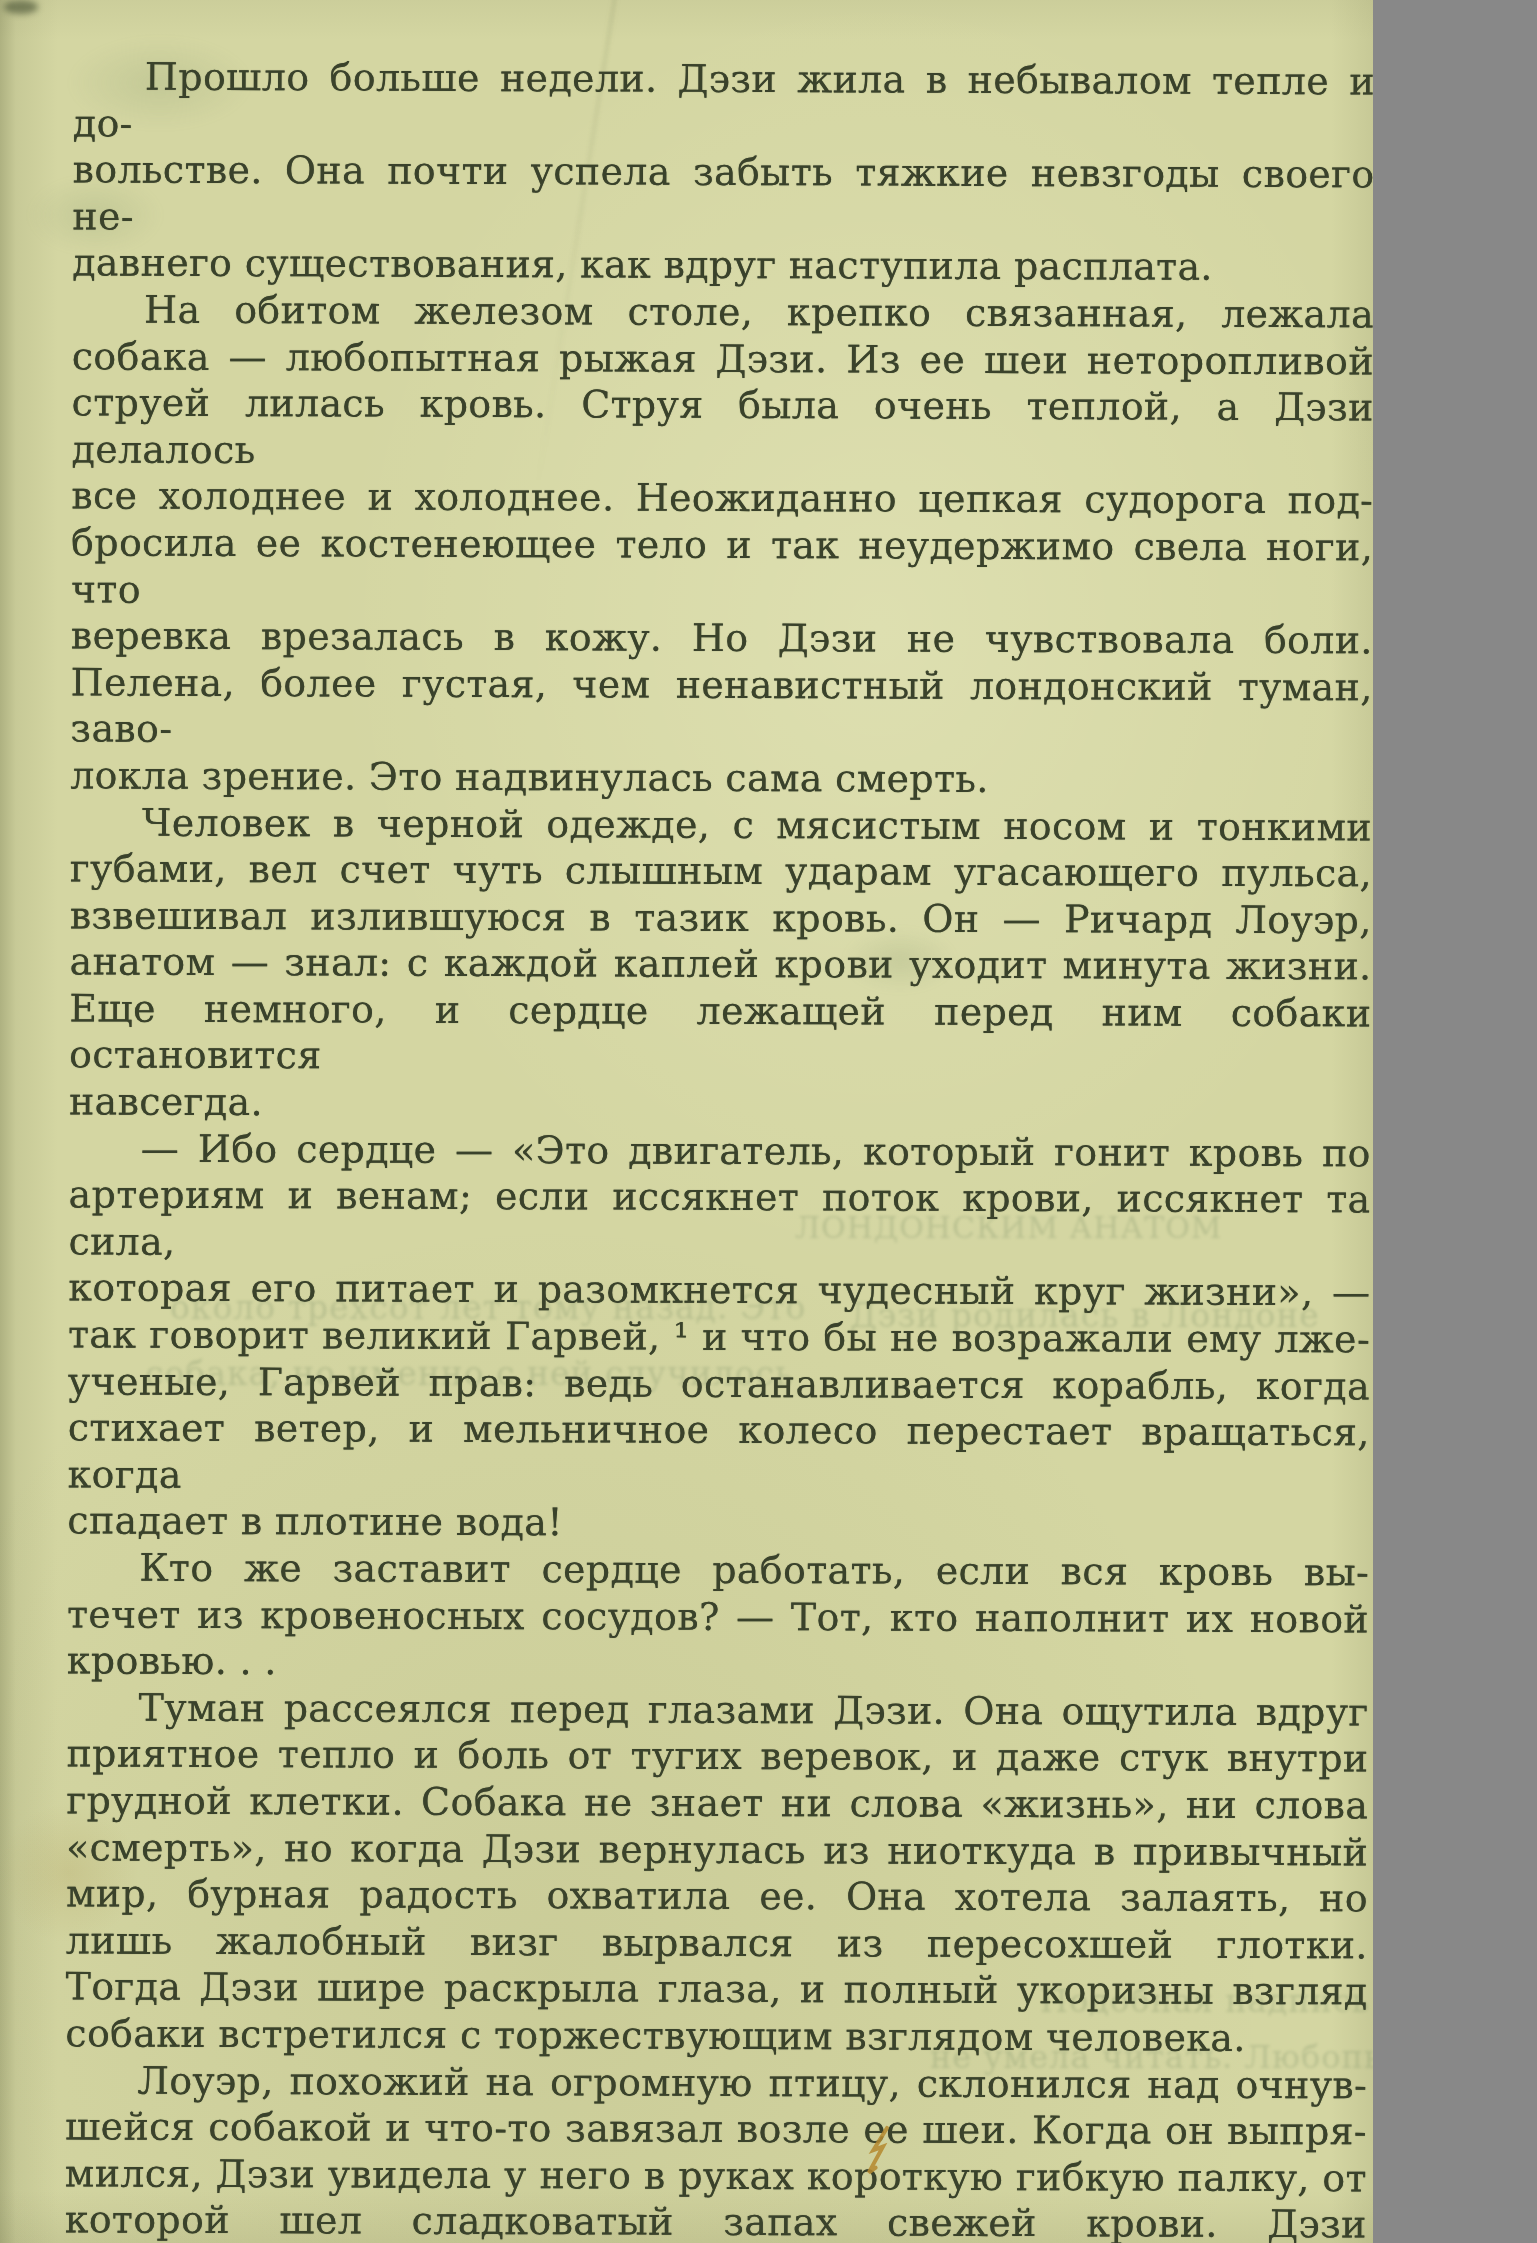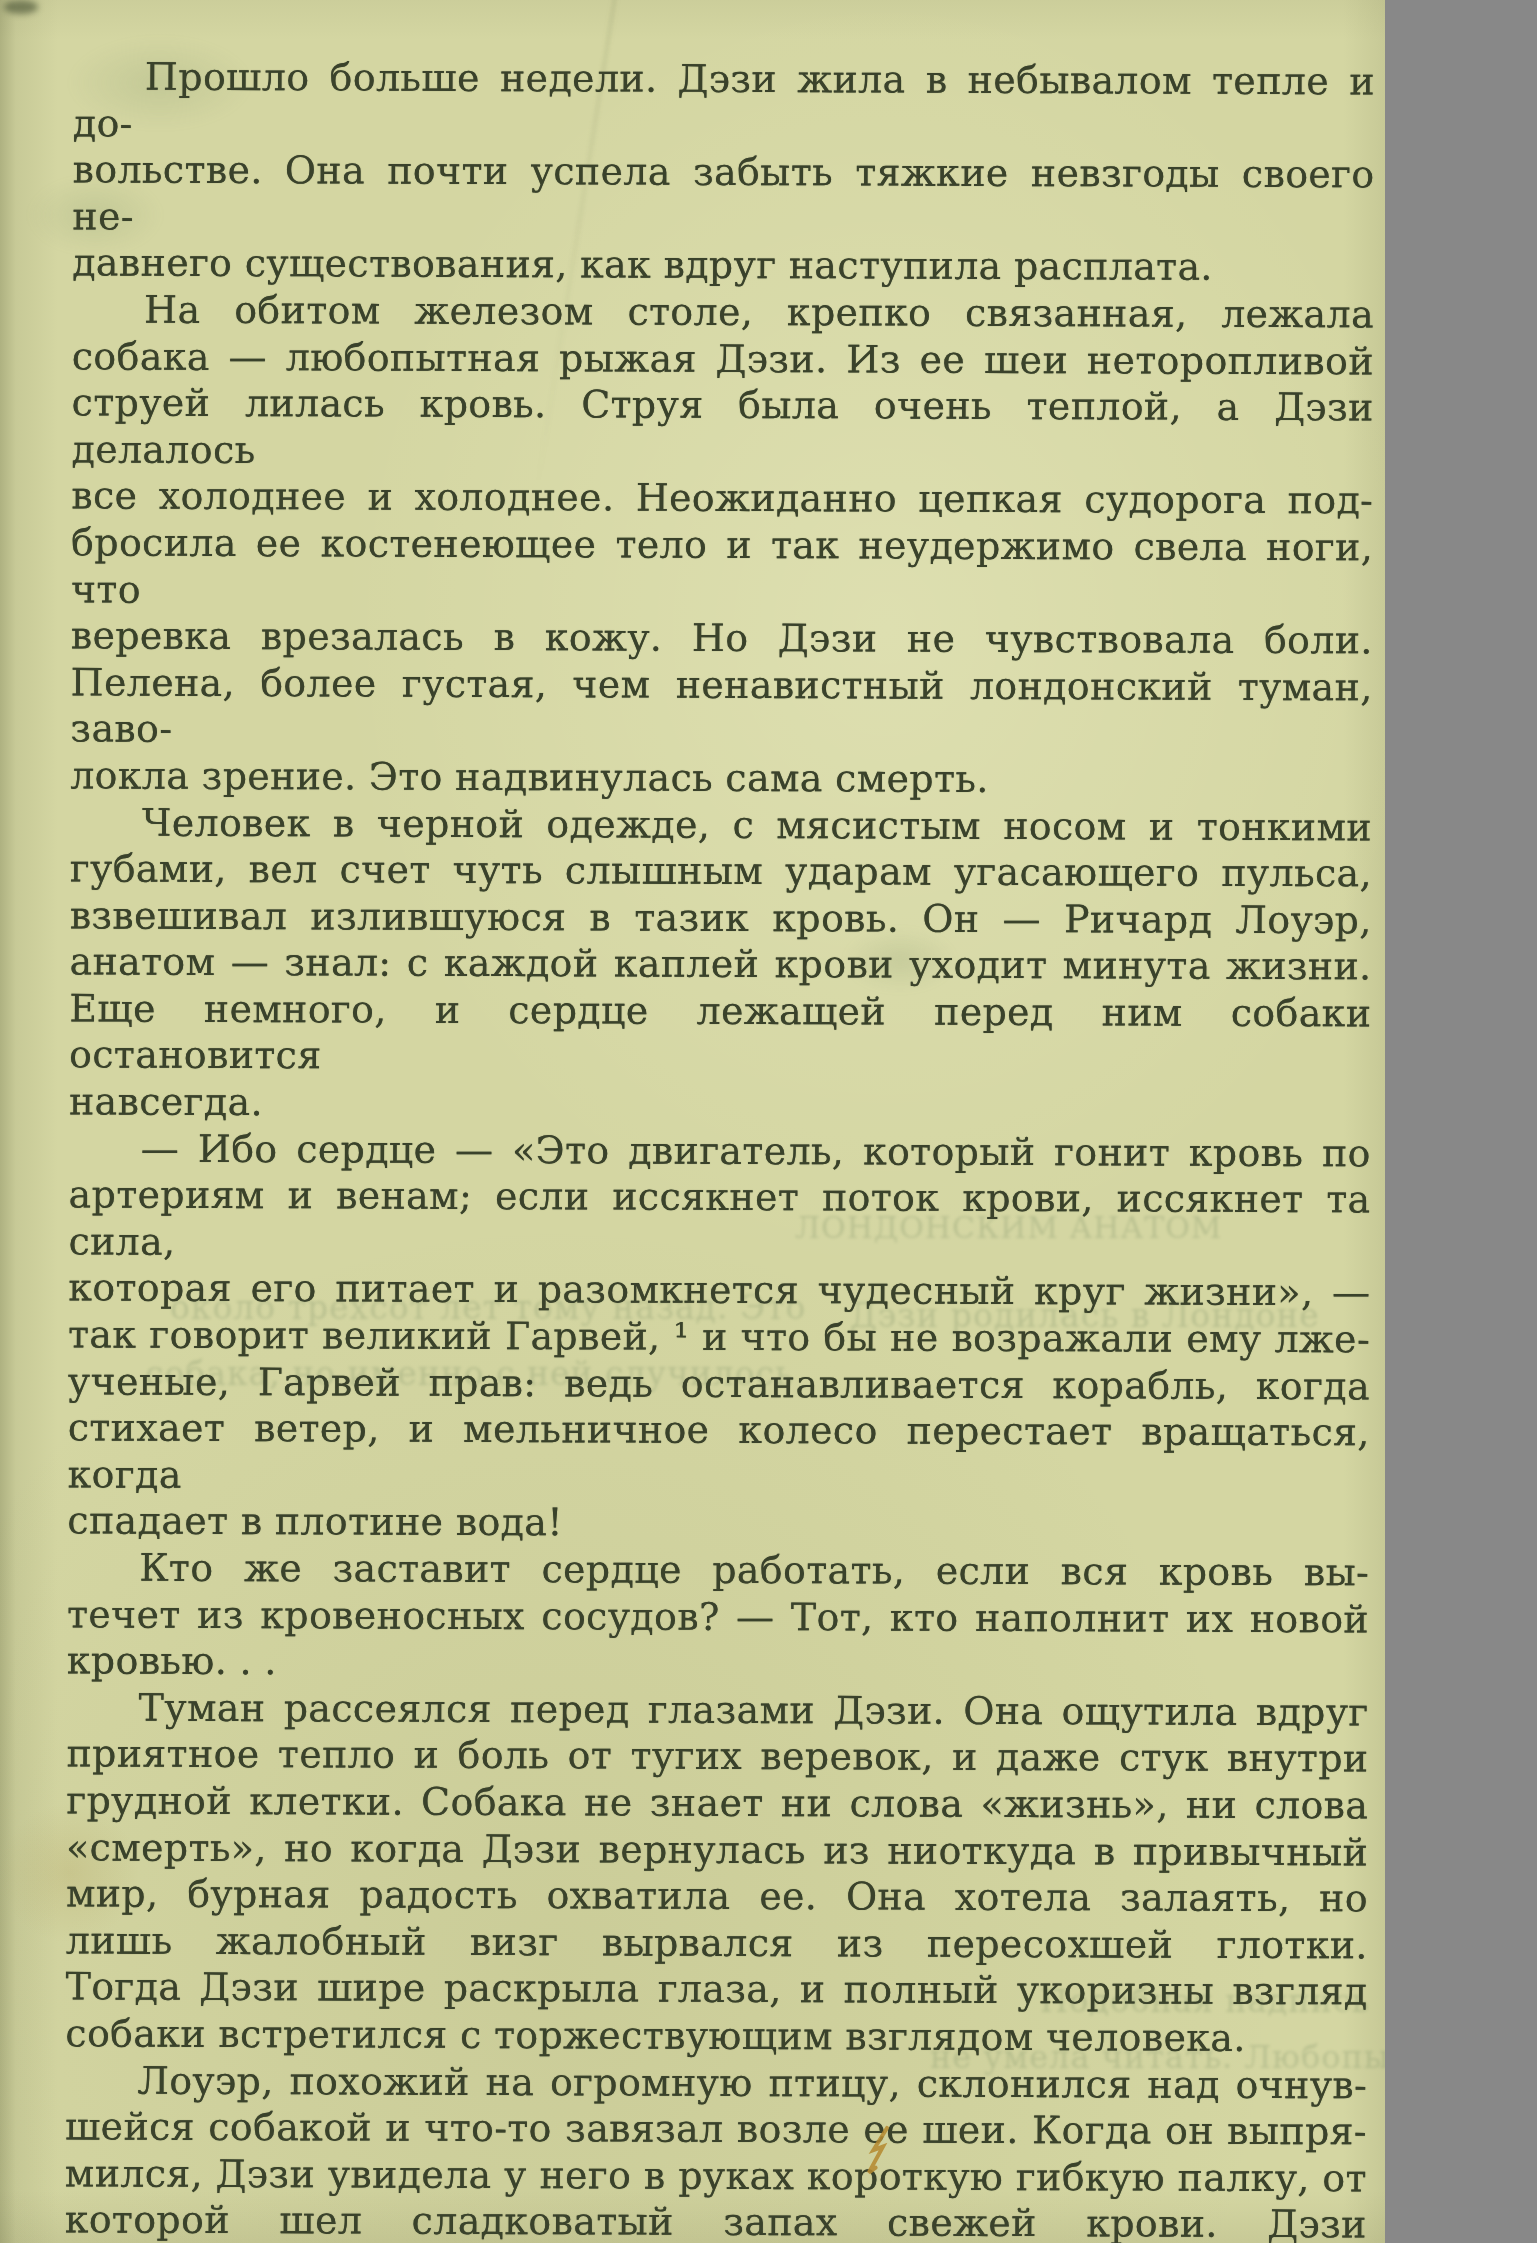--- a/index.html
+++ b/index.html
@@ -1,21 +1,20 @@
 <!DOCTYPE html>
 <html lang="ru" style="--paper: #d4d6a2; --ink: #3a422b; --ghost: #7f9268;"><head>
 <meta charset="utf-8">
 <style>
   html,body{margin:0;padding:0;background:#888;}
   .stage{
     position:relative;
     width:1373px;height:2243px;
     overflow:hidden;
     font-family:"DejaVu Serif","Liberation Serif",serif;
-    padding-left:12px;
   }
   
   .page{
     position:absolute;inset:0;
     background:
       radial-gradient(ellipse 55% 40% at 64% 28%, rgba(255,255,226,0.22), rgba(255,255,226,0) 72%),
       radial-gradient(ellipse 70% 45% at 40% 88%, rgba(118,118,66,0.10), rgba(118,118,66,0) 75%),
       radial-gradient(circle 70px at 5% 83.5%, rgba(170,150,80,0.22), rgba(170,150,80,0) 100%),
       linear-gradient(90deg, rgba(86,92,52,0.30) 0px, rgba(86,92,52,0.10) 16px, rgba(86,92,52,0) 58px),
       linear-gradient(270deg, rgba(118,120,78,0.14) 0px, rgba(118,120,78,0) 42px),

